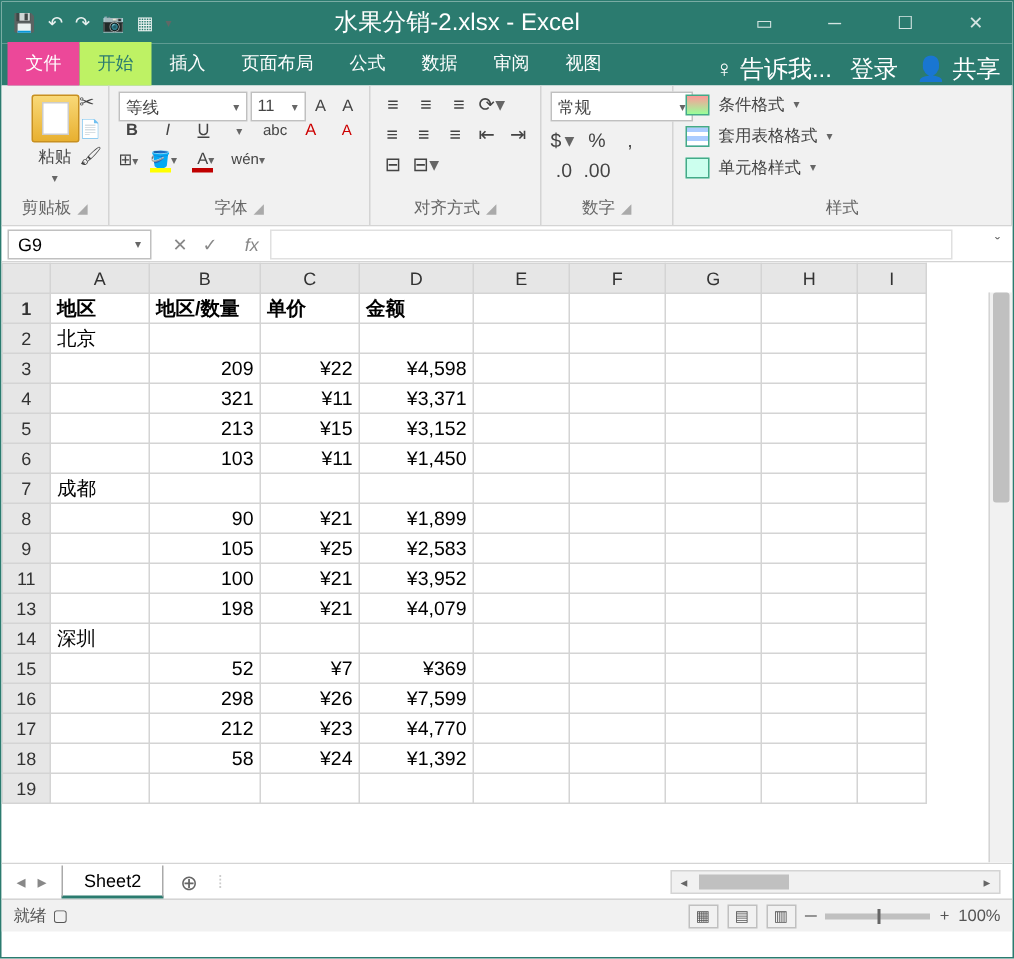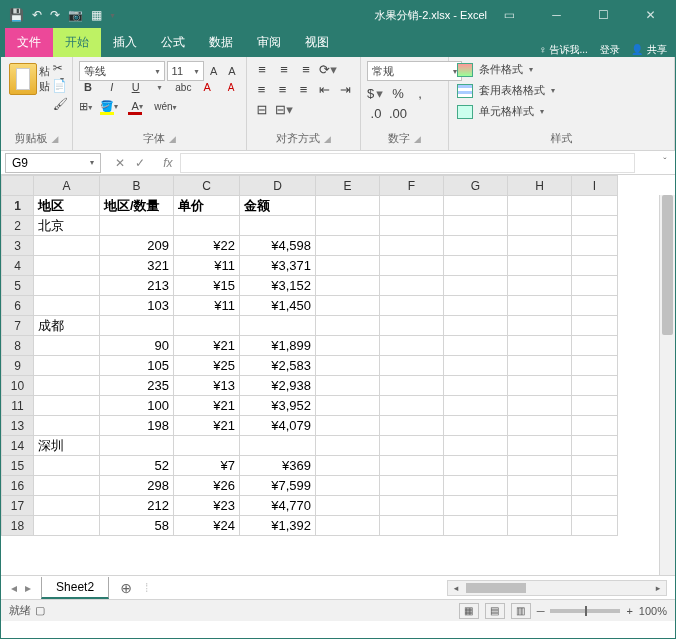--- a/index.html
+++ b/index.html
@@ -1,34 +1,34 @@
 <!DOCTYPE html>
 <html><head>
 <meta charset="utf-8">
 <style>
 *{box-sizing:border-box;margin:0;padding:0;font-family:"Microsoft YaHei","Segoe UI",sans-serif}
 body{background:#fff;width:676px;height:639px;overflow:hidden;border:1px solid #2b7b6f}
 .titlebar{height:28px;background:#2b7b6f;display:flex;align-items:center;color:#fff;font-size:12px}
 .qat{display:flex;gap:8px;padding:0 8px;align-items:center}
 .qat span{opacity:.9}
-.title{flex:1;text-align:right;font-size:11px}
+.title{flex:1;text-align:center;font-size:16px}
 .winctrl{display:flex;gap:2px;padding-right:2px}
 .winctrl div{width:45px;height:26px;display:flex;align-items:center;justify-content:center;opacity:.8}
 .ribbon-tabs{height:28px;background:#2b7b6f;display:flex;align-items:flex-end;color:#fff;font-size:12px;padding-left:4px}
 .tab{padding:6px 12px;cursor:pointer}
 .tab.file{background:#ec4899;margin-right:0}
 .tab.active{background:#bef264;color:#2b7b6f}
 .tab-right{margin-left:auto;display:flex;align-items:center;gap:12px;padding-right:8px}
-.tab-right span{font-size:10px}
+.tab-right span{font-size:16px}
 .ribbon{height:94px;background:#f1f1f1;border-bottom:1px solid #d4d4d4;display:flex;font-size:11px;color:#444}
 .group{border-right:1px solid #d4d4d4;padding:4px 6px 2px;display:flex;flex-direction:column}
 .group-label{text-align:center;font-size:11px;color:#666;margin-top:auto;padding:2px 0;display:flex;justify-content:center;align-items:center;gap:4px}
 .group-label .dlg{font-size:9px;opacity:.5}
 .clipboard{width:72px}
-.paste-btn{display:flex;flex-direction:row;align-items:center;gap:2px;padding:2px}
+.paste-btn{display:flex;flex-direction:column;align-items:center;gap:2px;padding:2px}
 .paste-icon{width:32px;height:32px;background:linear-gradient(#f9d978,#e8b030);border:1px solid #c89020;border-radius:2px;position:relative}
 .paste-icon:before{content:"";position:absolute;top:4px;left:6px;right:6px;bottom:4px;background:#fff;border:1px solid #ccc}
 .clip-side{position:absolute;right:4px;top:4px;display:flex;flex-direction:column;gap:4px;font-size:12px}
 .font-group{width:174px}
 .font-row1{display:flex;gap:2px;align-items:center;margin-bottom:0}
 .font-select{width:94px;height:20px;border:1px solid #c0c0c0;background:#fff;font-size:11px;padding:1px 4px;display:flex;align-items:center;justify-content:space-between}
 .size-select{width:40px;height:20px;border:1px solid #c0c0c0;background:#fff;font-size:11px;padding:1px 4px;display:flex;align-items:center;justify-content:space-between}
 .sbtn{width:18px;height:20px;display:flex;align-items:center;justify-content:center;font-size:11px}
 .font-row2{display:flex;gap:6px;align-items:center;margin-bottom:4px}
 .font-row2 span{width:18px;text-align:center}
@@ -94,20 +94,21 @@
     <div>─</div>
     <div>☐</div>
     <div>✕</div>
   </div>
 </div>
 
 <div class="ribbon-tabs">
   <div class="tab file">文件</div>
   <div class="tab active">开始</div>
   <div class="tab">插入</div>
+  <div class="tab">页面布局</div>
   <div class="tab">公式</div>
   <div class="tab">数据</div>
   <div class="tab">审阅</div>
   <div class="tab">视图</div>
   <div class="tab-right">
     <span>♀ <span>告诉我...</span></span>
     <span>登录</span>
     <span>👤 <span>共享</span></span>
   </div>
 </div>
@@ -373,32 +374,20 @@
           <td class="">105</td>
           <td class="">¥25</td>
           <td class="">¥2,583</td>
           <td></td>
           <td></td>
           <td></td>
           <td></td>
           <td></td>
         </tr>
         <tr>
-          <td class="rowhead">10</td>
-          <td class=""></td>
-          <td class="">235</td>
-          <td class="">¥13</td>
-          <td class="">¥2,938</td>
-          <td></td>
-          <td></td>
-          <td></td>
-          <td></td>
-          <td></td>
-        </tr>
-        <tr>
           <td class="rowhead">11</td>
           <td class=""></td>
           <td class="">100</td>
           <td class="">¥21</td>
           <td class="">¥3,952</td>
           <td></td>
           <td></td>
           <td></td>
           <td></td>
           <td></td>
@@ -462,20 +451,32 @@
           <td></td>
           <td></td>
           <td></td>
         </tr>
         <tr>
           <td class="rowhead">18</td>
           <td class=""></td>
           <td class="">58</td>
           <td class="">¥24</td>
           <td class="">¥1,392</td>
+          <td></td>
+          <td></td>
+          <td></td>
+          <td></td>
+          <td></td>
+        </tr>
+        <tr>
+          <td class="rowhead">19</td>
+          <td class=""></td>
+          <td class=""></td>
+          <td class=""></td>
+          <td class=""></td>
           <td></td>
           <td></td>
           <td></td>
           <td></td>
           <td></td>
         </tr>
       </tbody>
     </table>
   <div class="scrollbar-v">
       <div class="thumb-v"></div>

